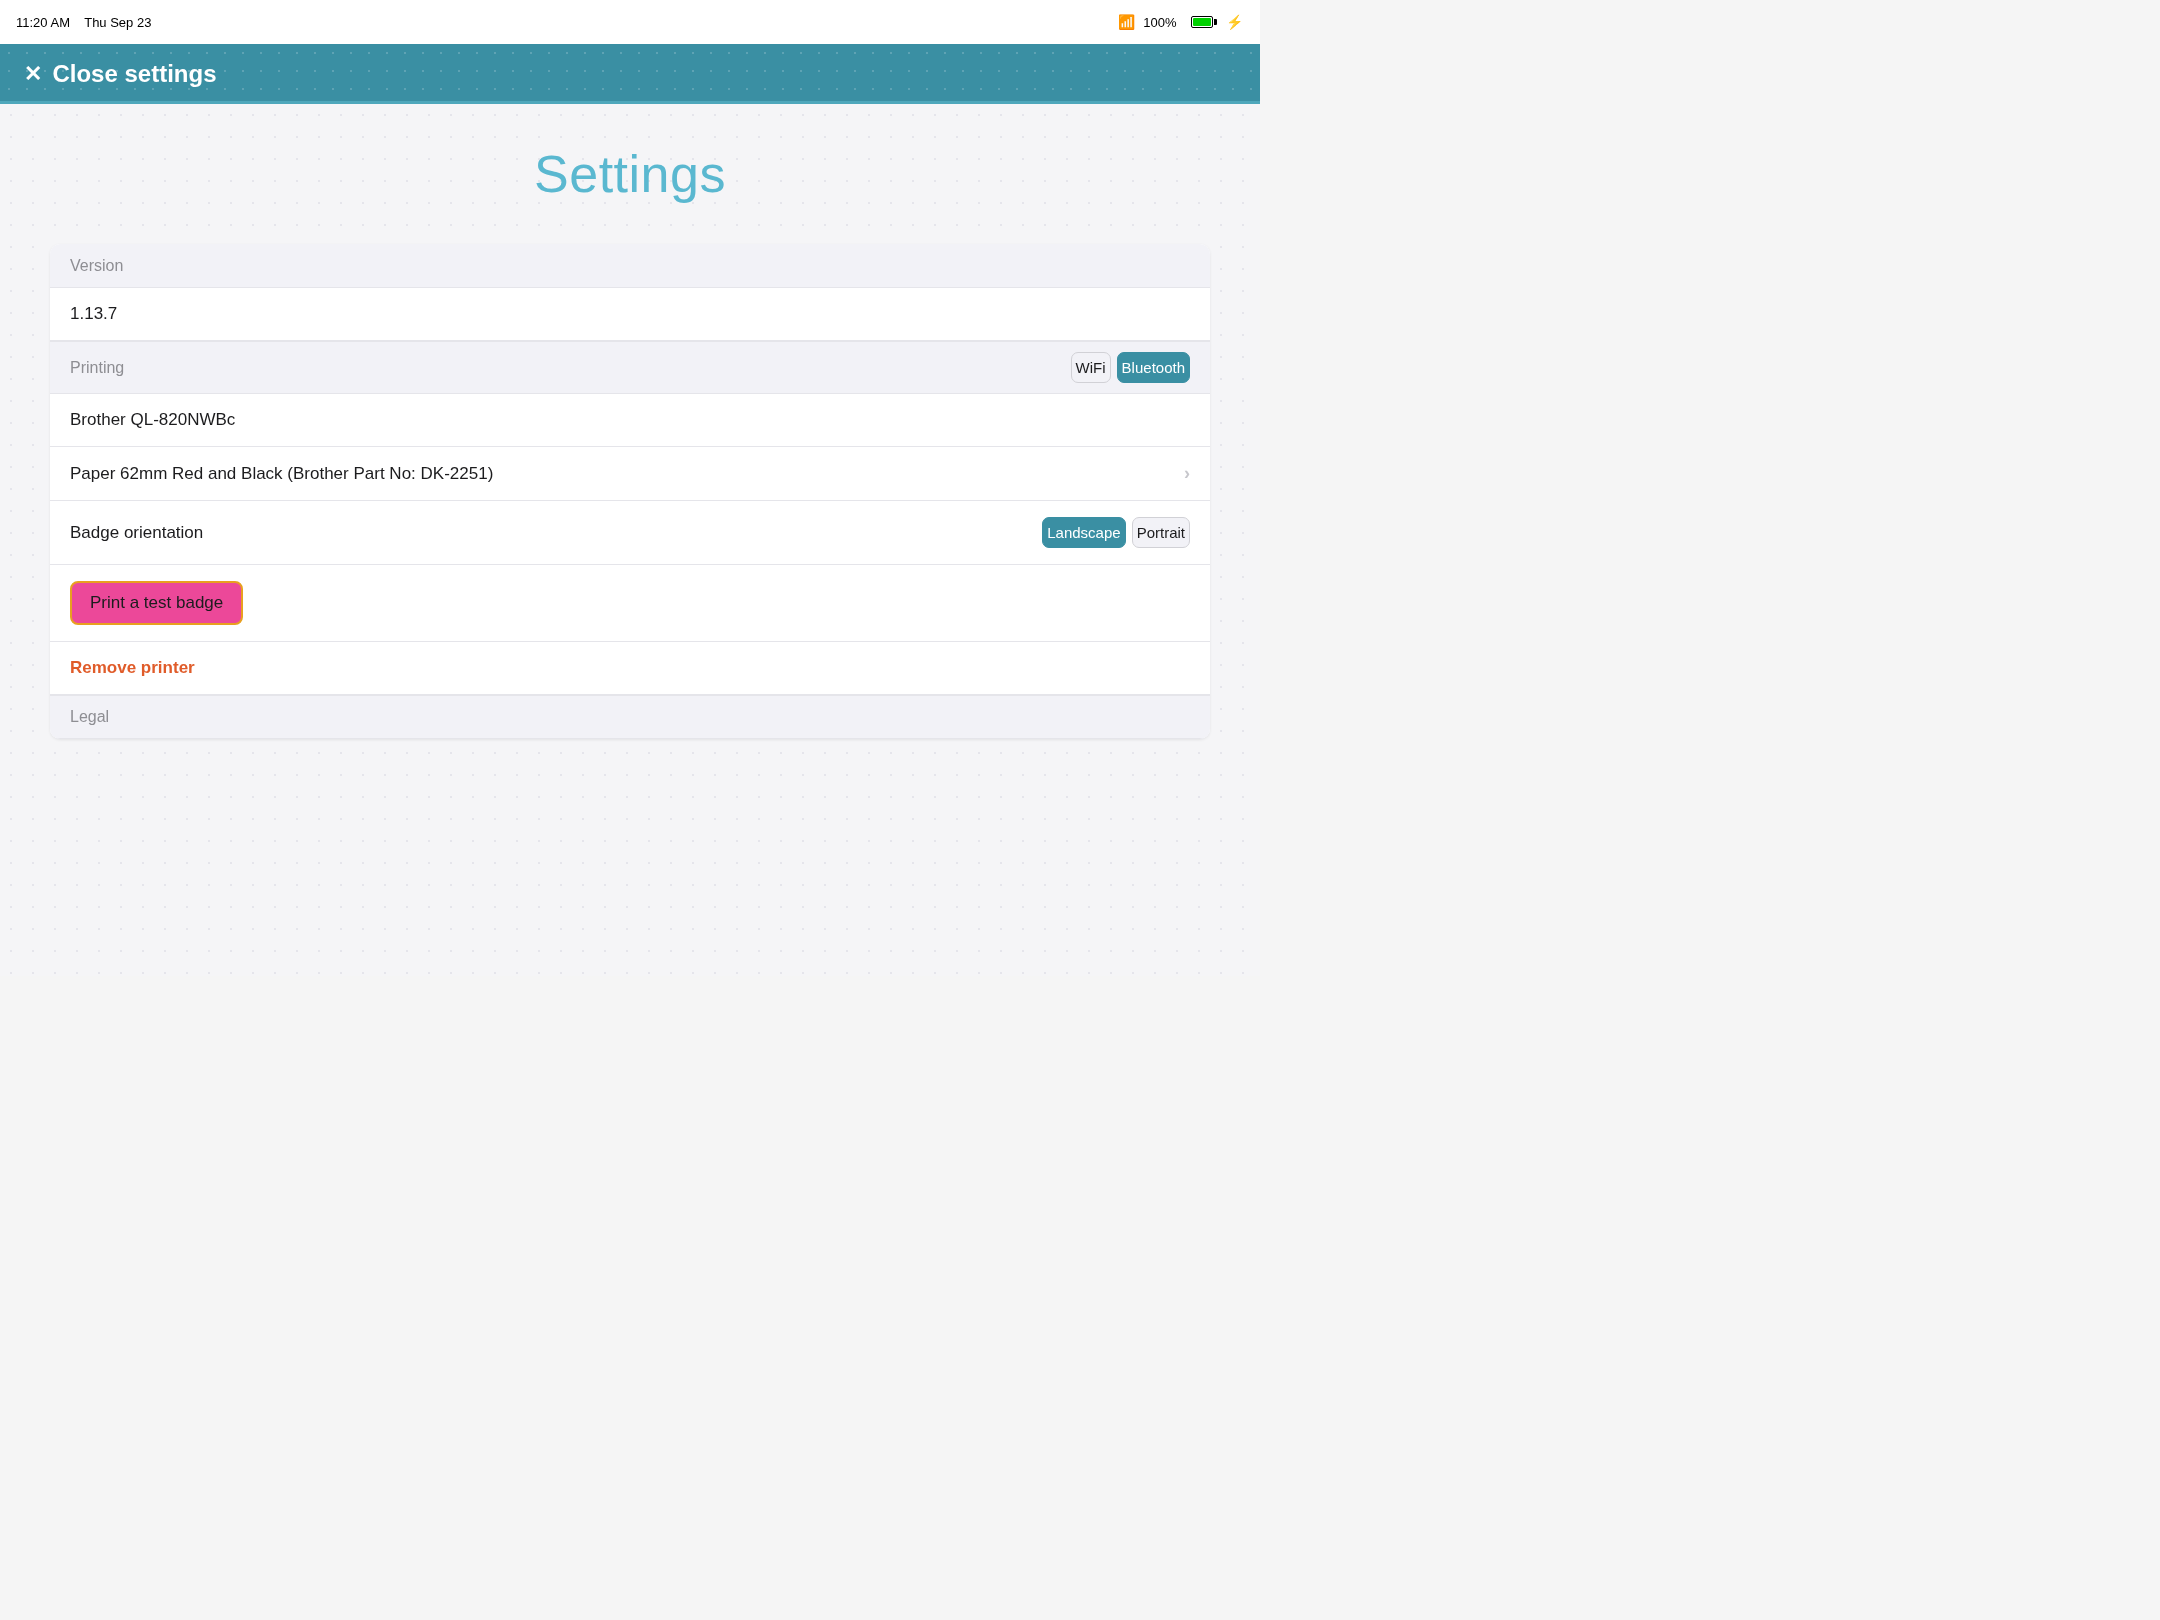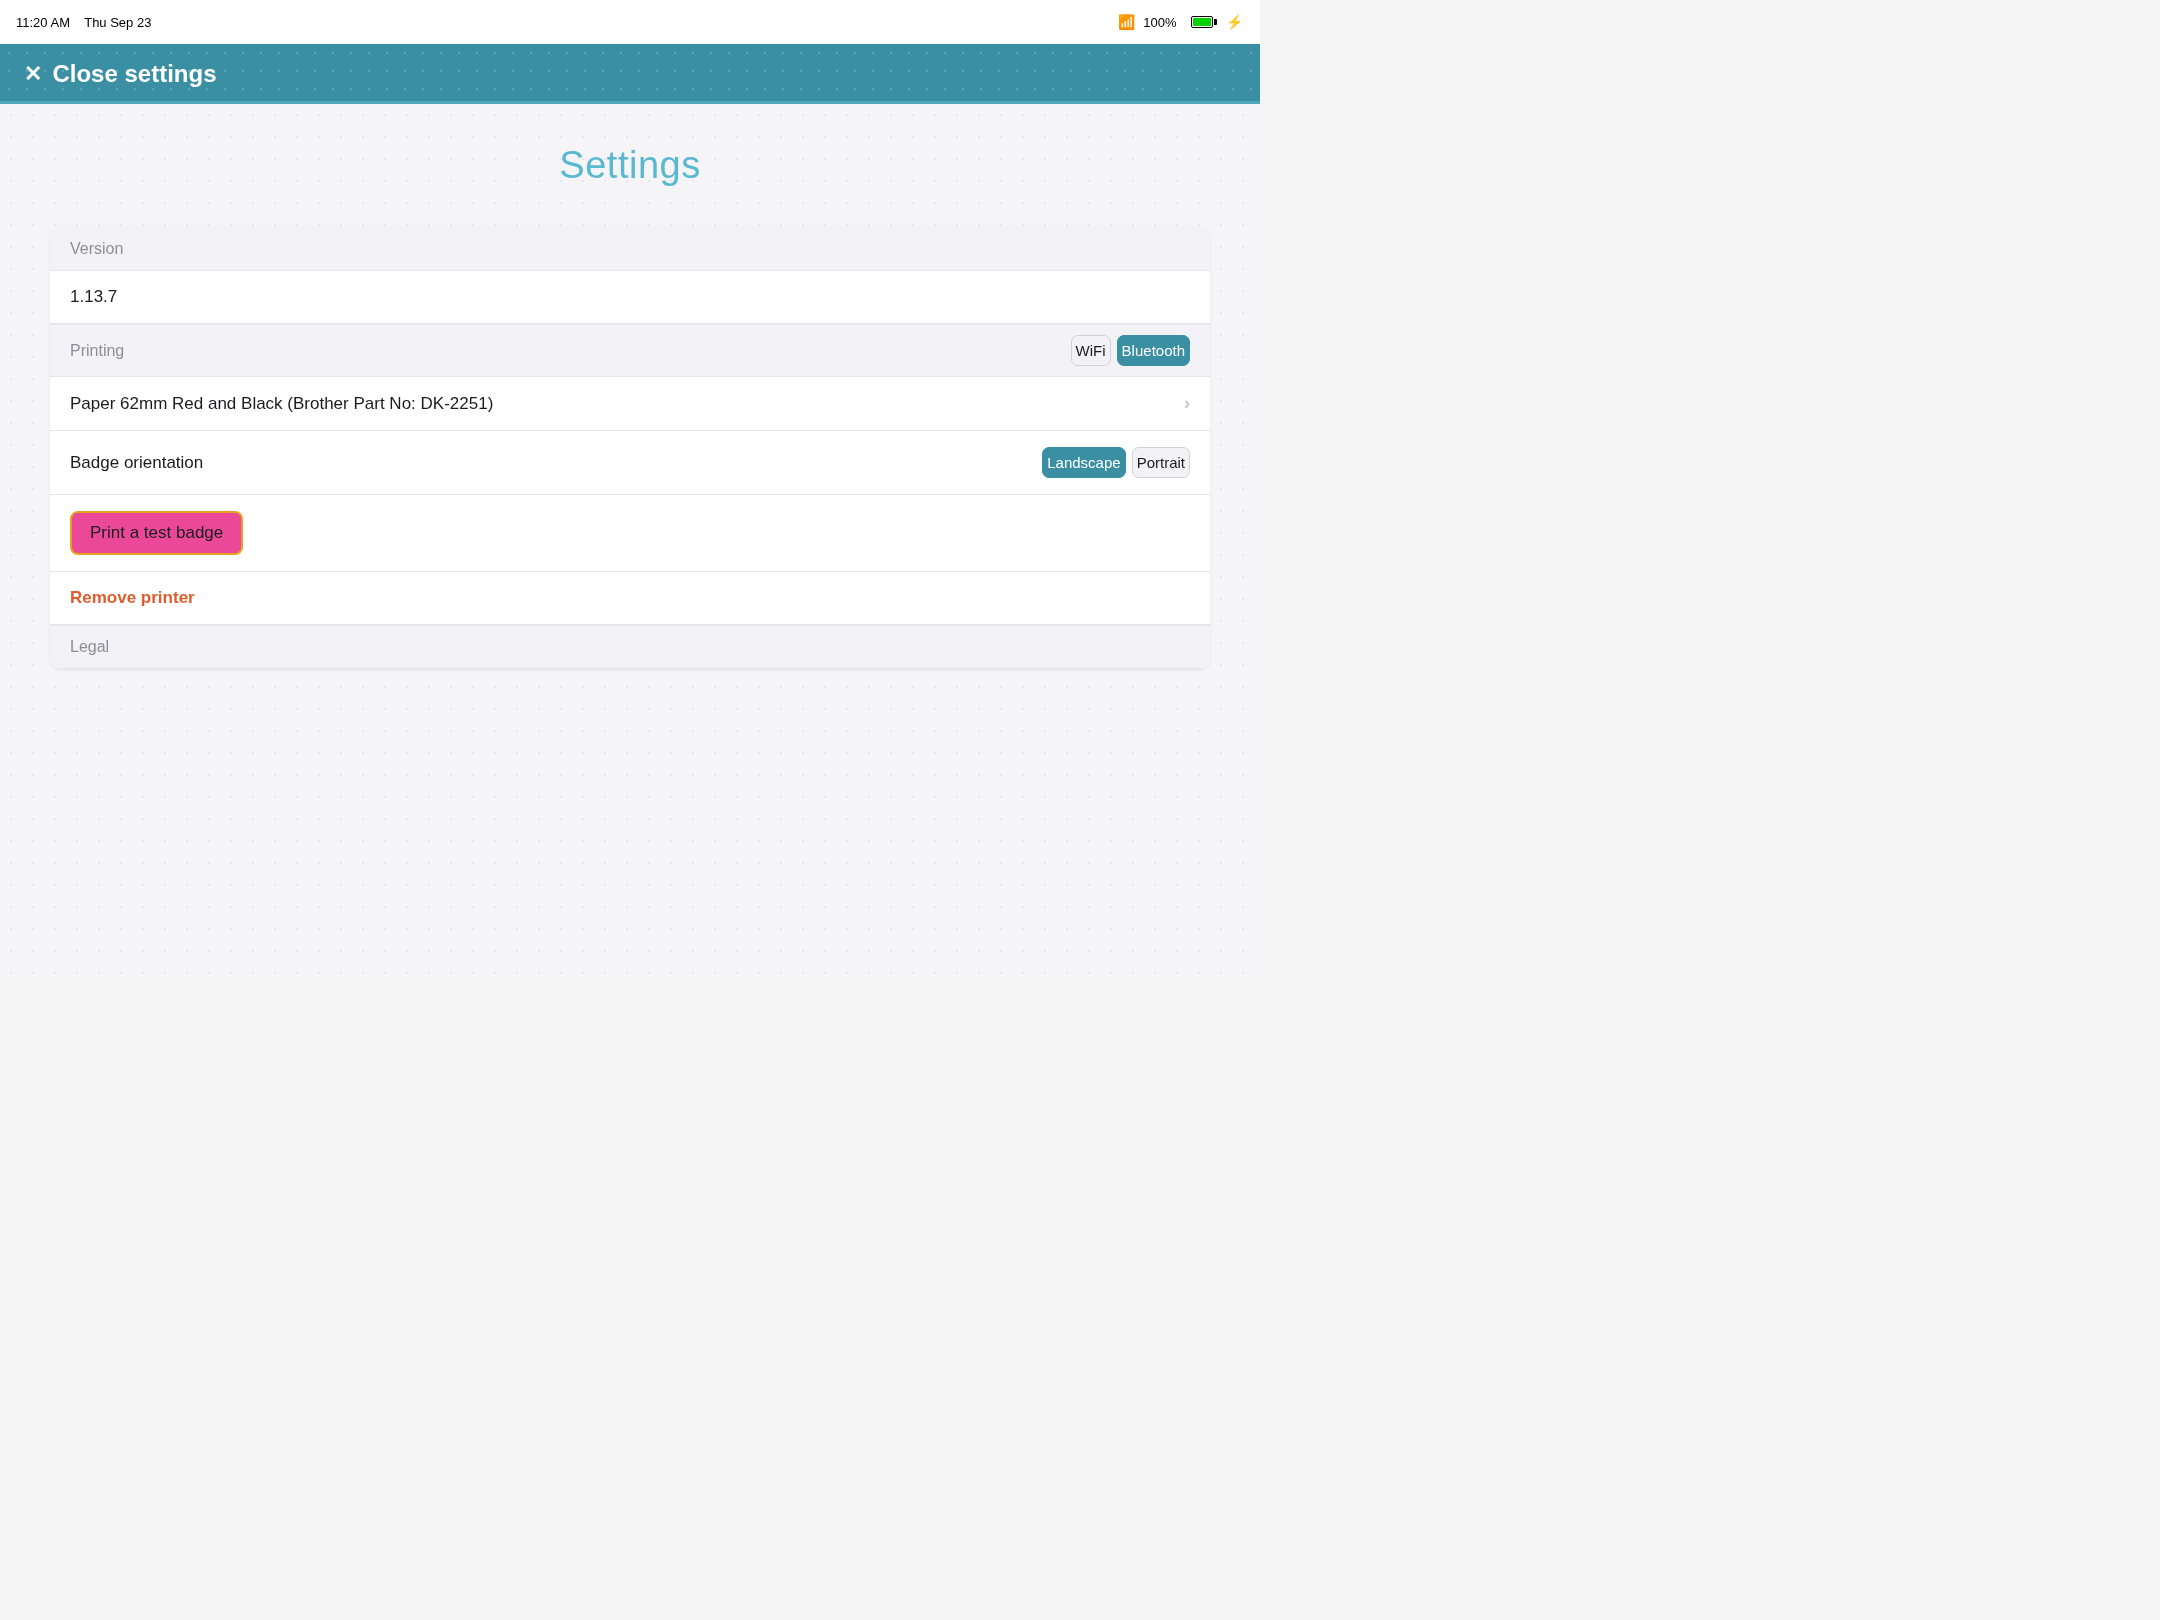--- a/index.html
+++ b/index.html
@@ -149,21 +149,21 @@
     }
 
     .content-inner {
       position: relative;
       z-index: 1;
     }
 
     .page-title {
       text-align: center;
       color: #5ab8d0;
-      font-size: 38px;
+      font-size: 52px;
       font-weight: 300;
       margin-bottom: 40px;
       letter-spacing: 0.5px;
     }
 
     
     .settings-list {
       background: white;
       border-radius: 10px;
       overflow: hidden;
@@ -321,20 +321,23 @@
       </div>
 
       <div class="section-header">
         <span>Printing</span>
         <div class="section-header-actions">
           <button class="toggle-btn">WiFi</button>
           <button class="toggle-btn active">Bluetooth</button>
         </div>
       </div>
 
+      <div class="list-row">
+        <span>Brother QL-820NWBc</span>
+      </div>
 
       <div class="list-row" style="cursor:pointer;">
         <span>Paper 62mm Red and Black (Brother Part No: DK-2251)</span>
         <span class="chevron-right">›</span>
       </div>
 
       <div class="list-row">
         <span>Badge orientation</span>
         <div class="orientation-toggle-group">
           <button class="toggle-btn active">Landscape</button>

